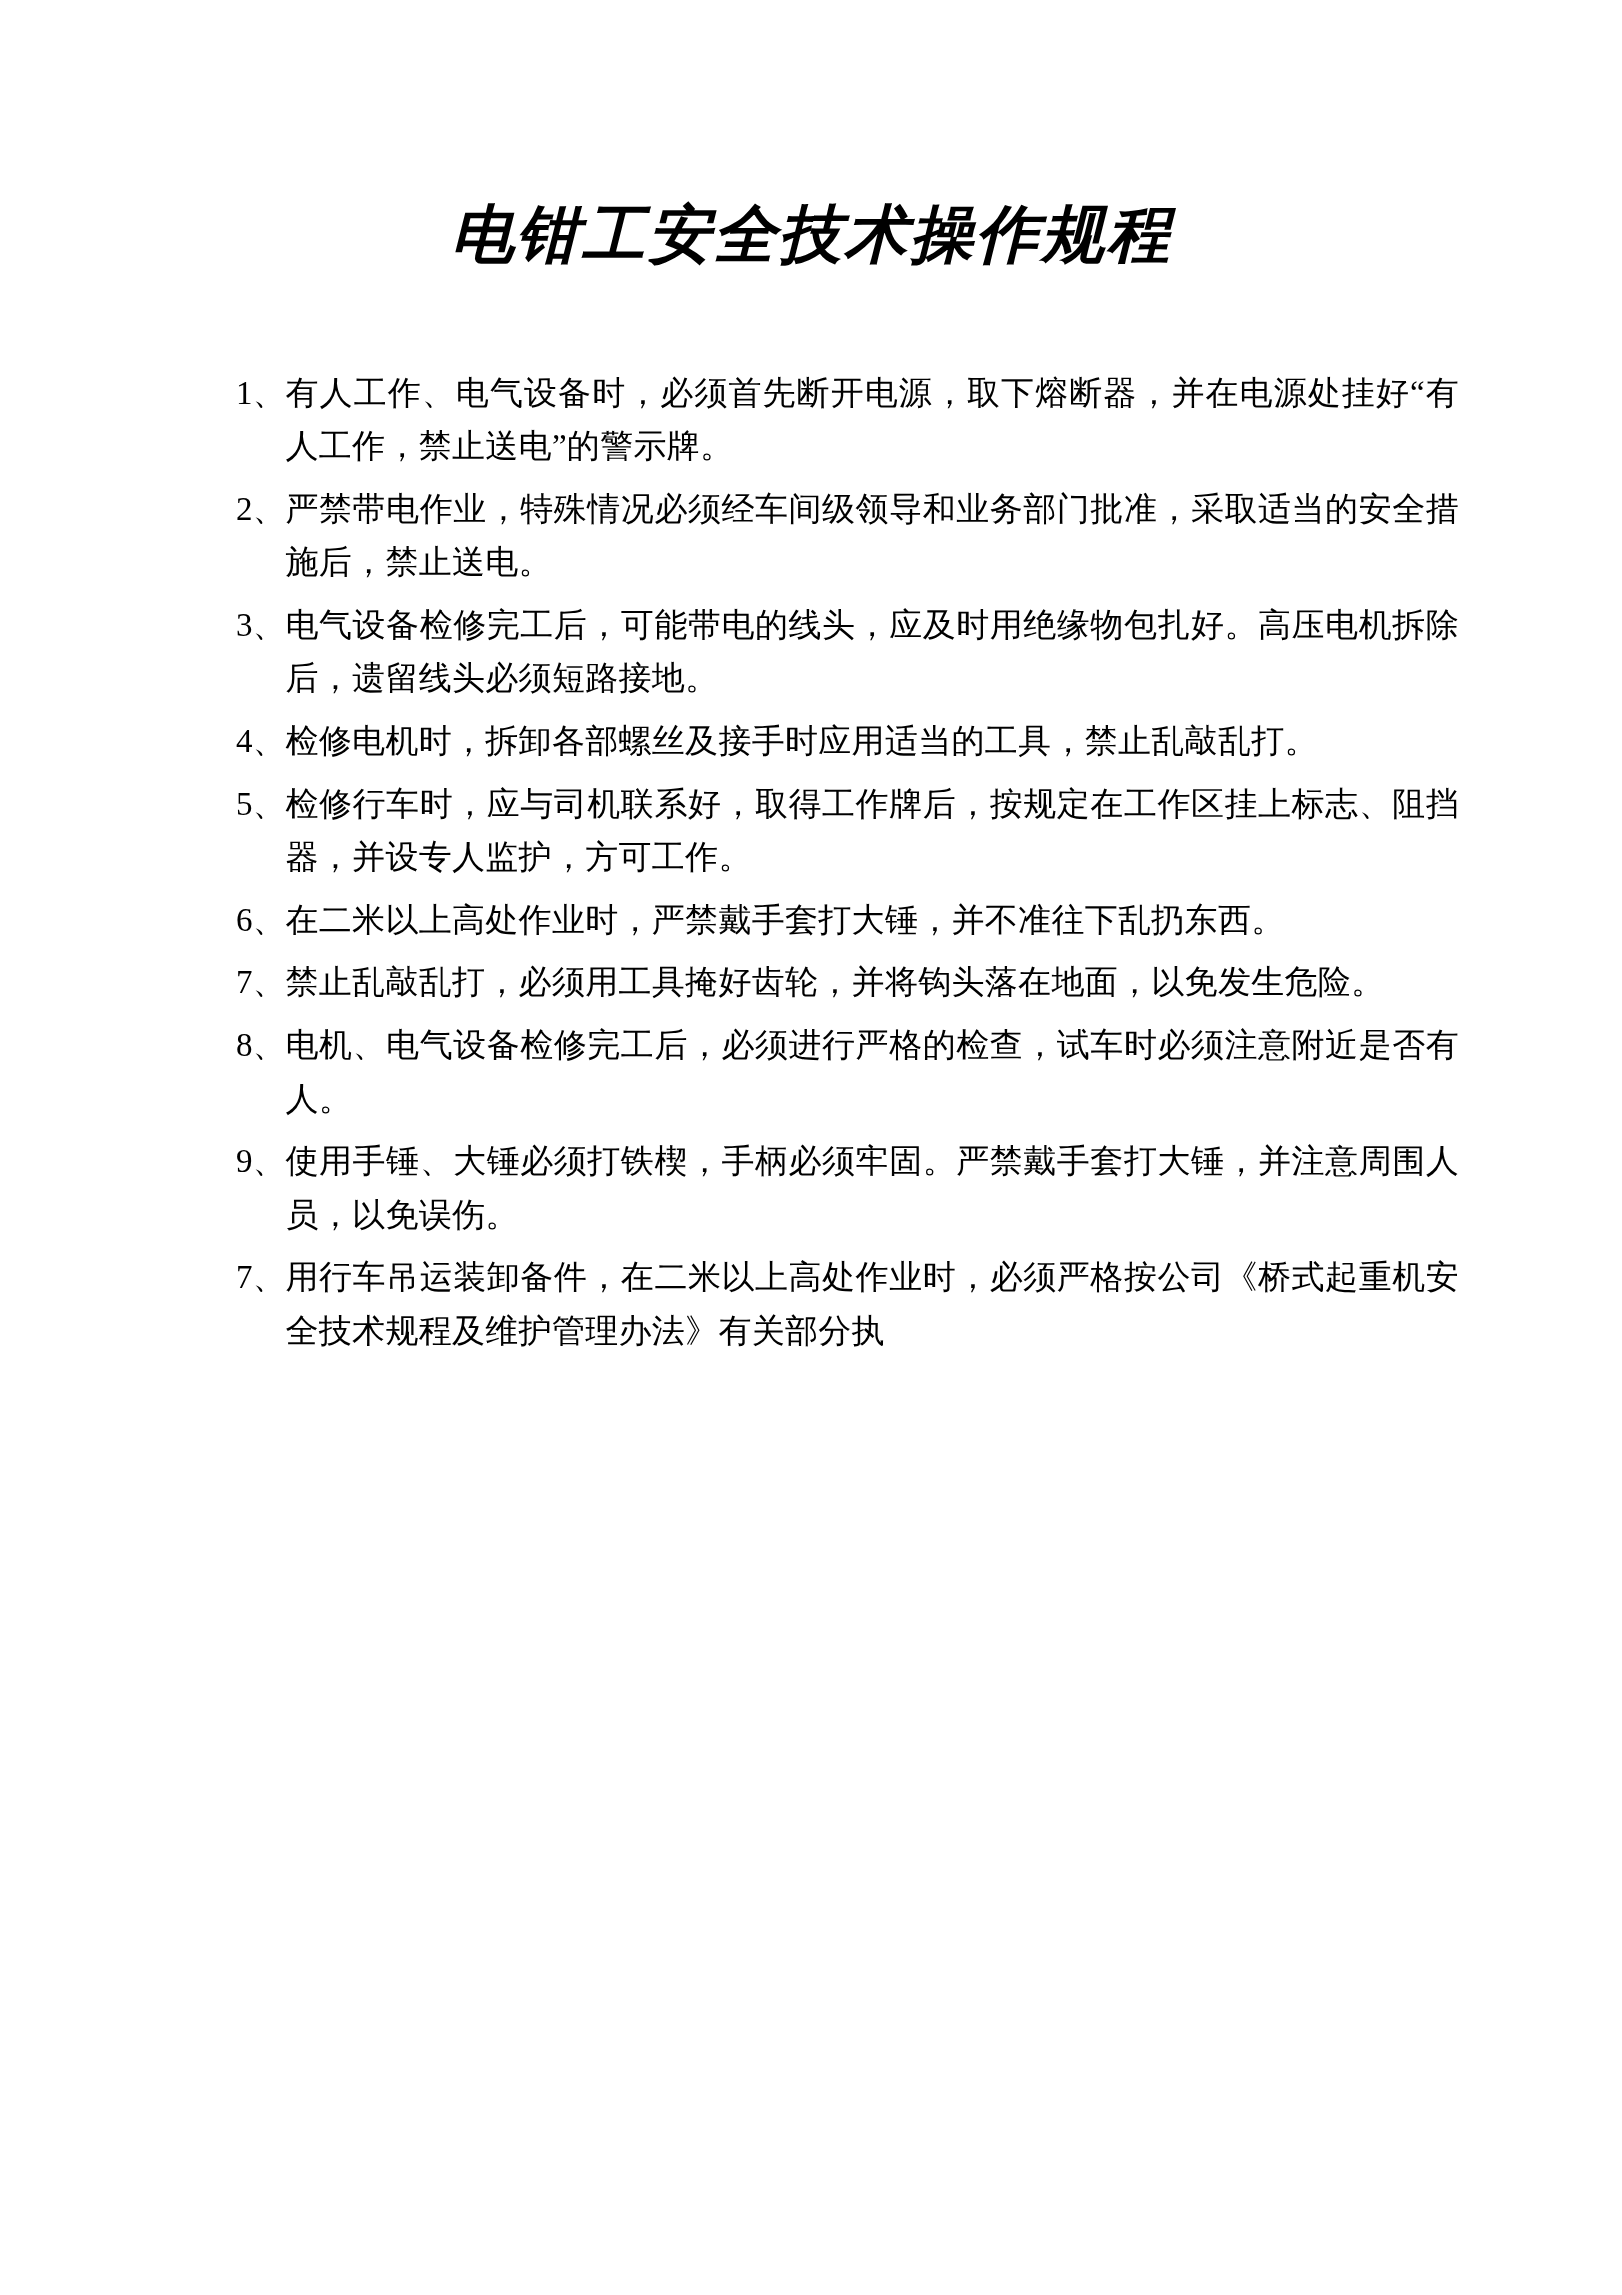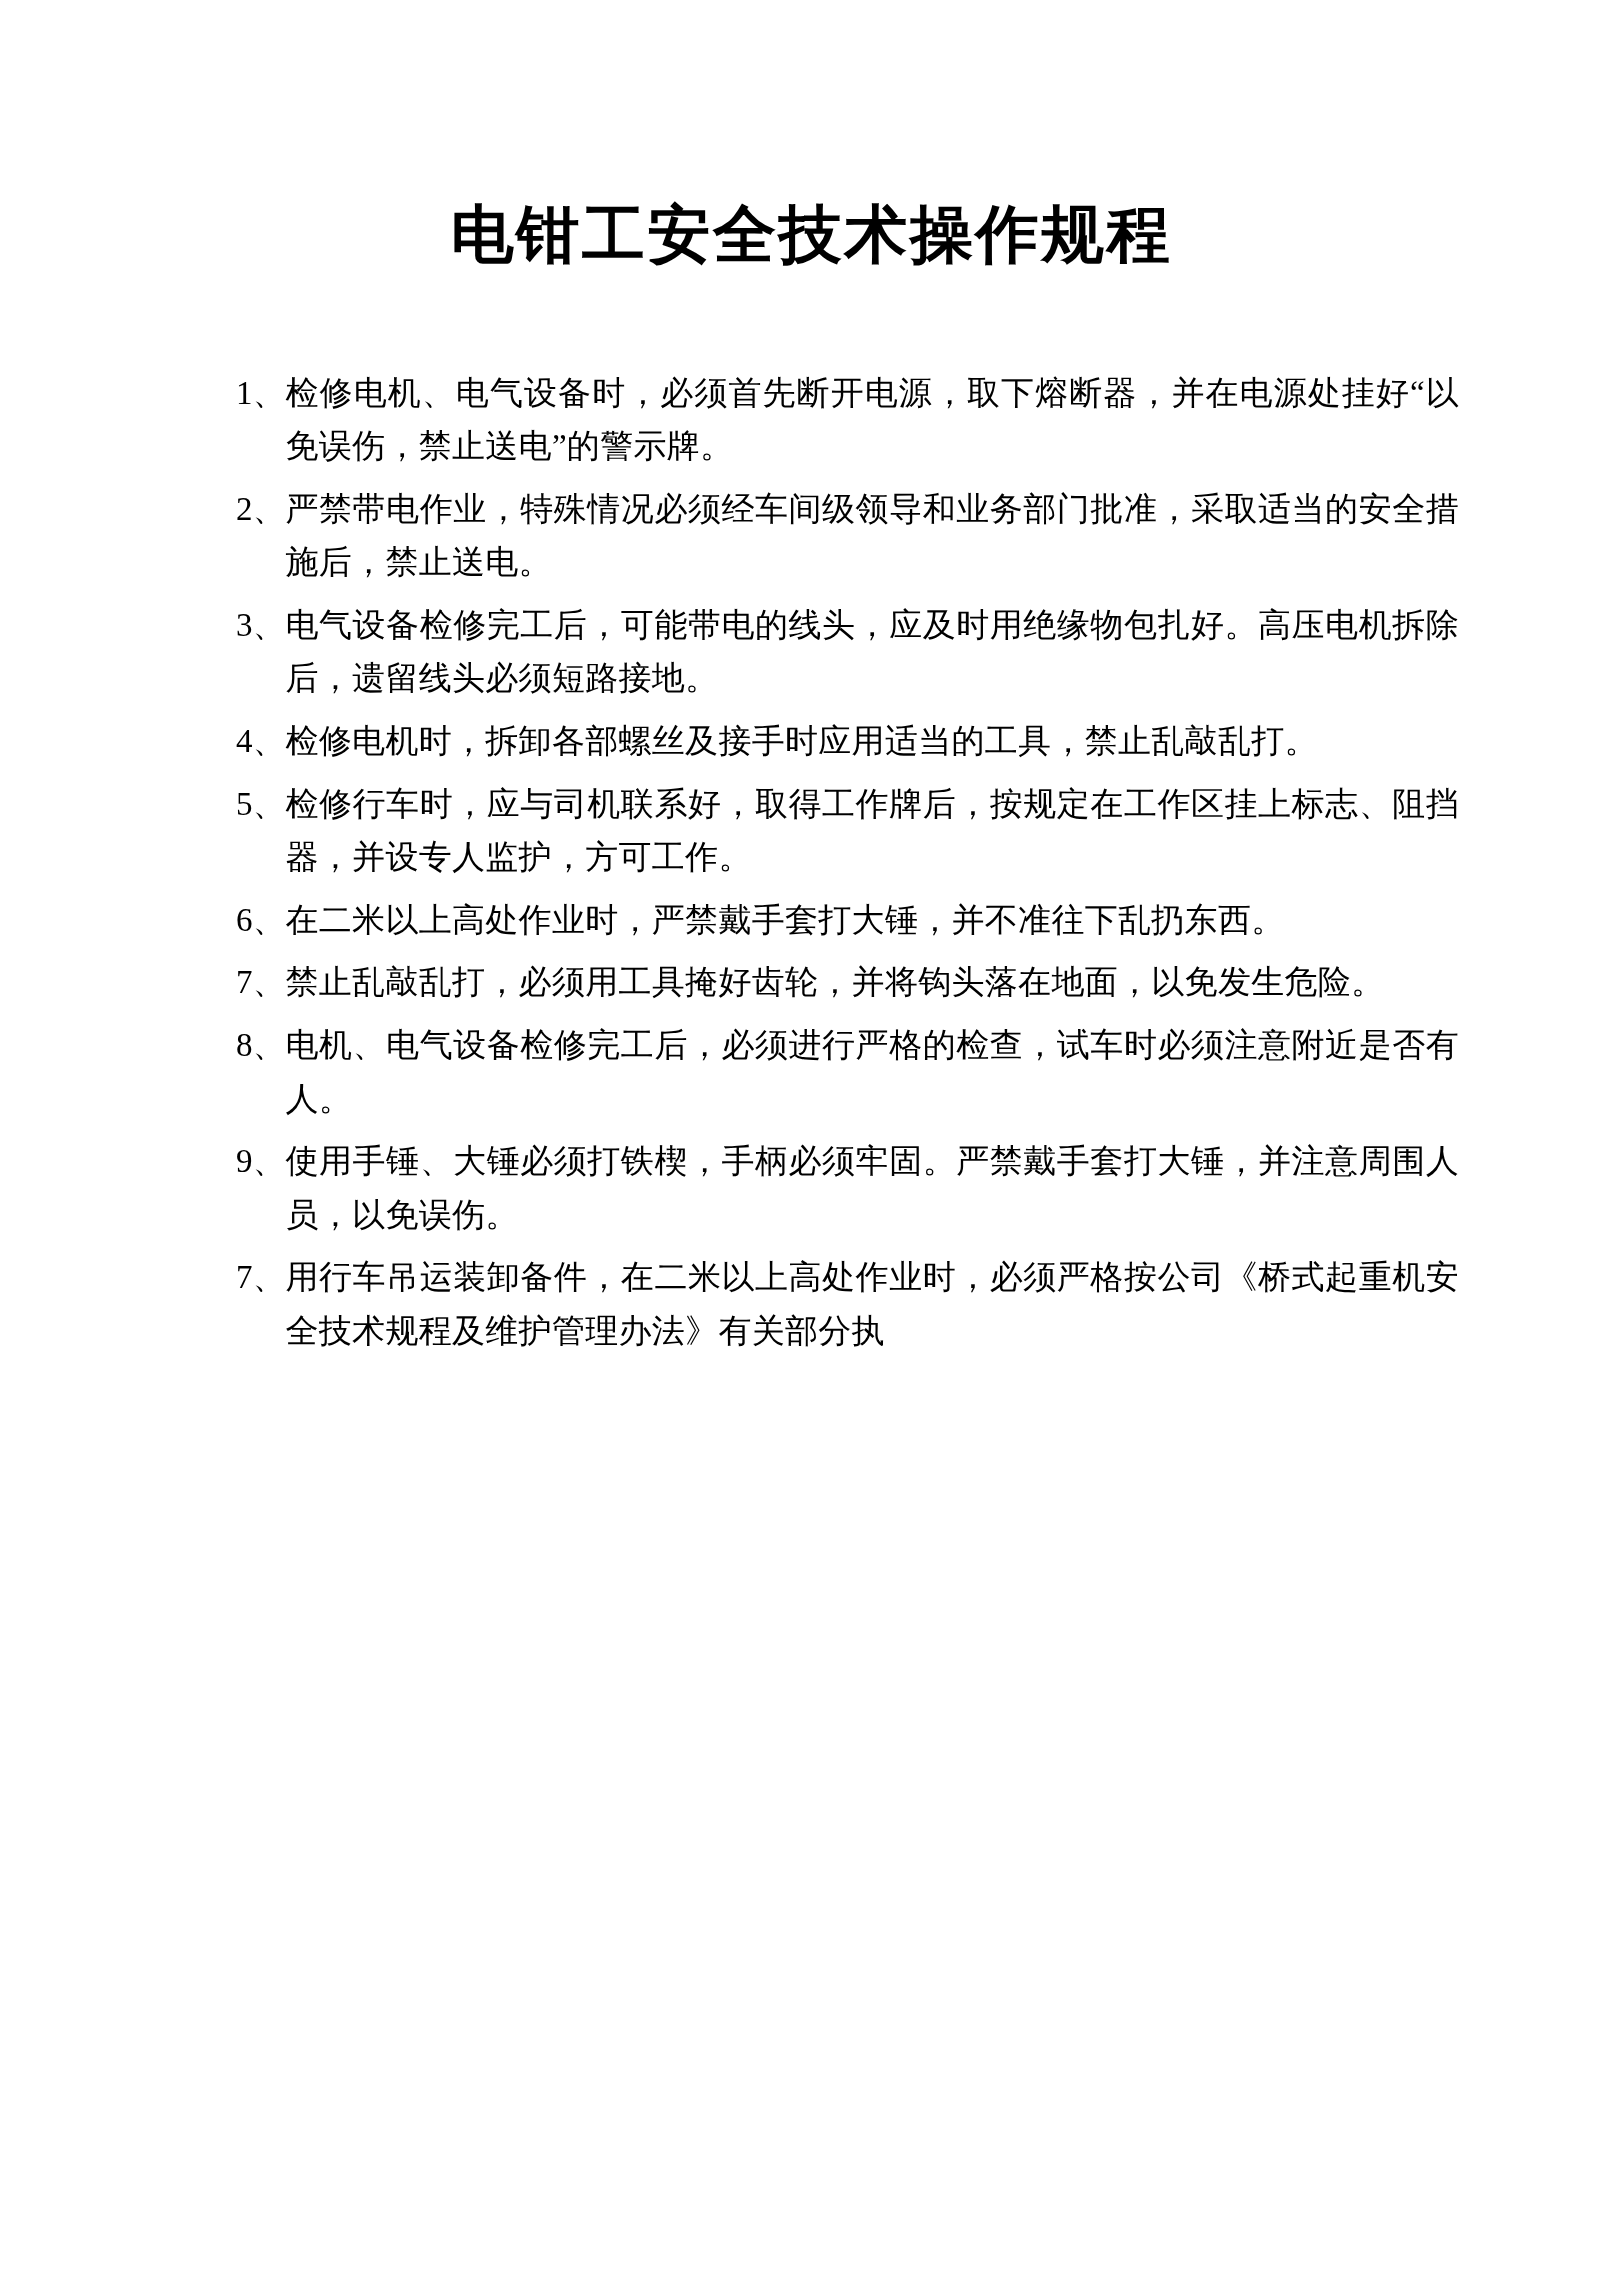--- a/index.html
+++ b/index.html
@@ -22,20 +22,21 @@
     position: relative;
   }
   .doc-title {
     text-align: center;
     font-size: 63px;
     font-weight: 700;
     letter-spacing: 2.6px;
     line-height: 1.25;
     margin: 0 0 92px 0;
     font-family: "Liberation Serif", "DejaVu Serif", serif;
+    font-style: italic;
   }
   .rules {
     margin: 0;
     padding: 0;
     list-style: none;
   }
   .rule {
     display: flex;
     align-items: flex-start;
     margin-bottom: 9.2px;
@@ -63,21 +64,21 @@
 <body>
 
 <div class="page">
 
   <h1 class="doc-title">电钳工安全技术操作规程</h1>
 
   <ol class="rules">
 
     <li class="rule">
       <span class="rule-num">1、</span>
-      <span class="rule-text">检修电机、电气设备时，必须首先断开电源，取下熔断器，并在电源处挂好“以免误伤，禁止送电”的警示牌。</span>
+      <span class="rule-text">有人工作、电气设备时，必须首先断开电源，取下熔断器，并在电源处挂好“有人工作，禁止送电”的警示牌。</span>
     </li>
 
     <li class="rule">
       <span class="rule-num">2、</span>
       <span class="rule-text">严禁带电作业，特殊情况必须经车间级领导和业务部门批准，采取适当的安全措施后，禁止送电。</span>
     </li>
 
     <li class="rule">
       <span class="rule-num">3、</span>
       <span class="rule-text">电气设备检修完工后，可能带电的线头，应及时用绝缘物包扎好。高压电机拆除后，遗留线头必须短路接地。</span>

